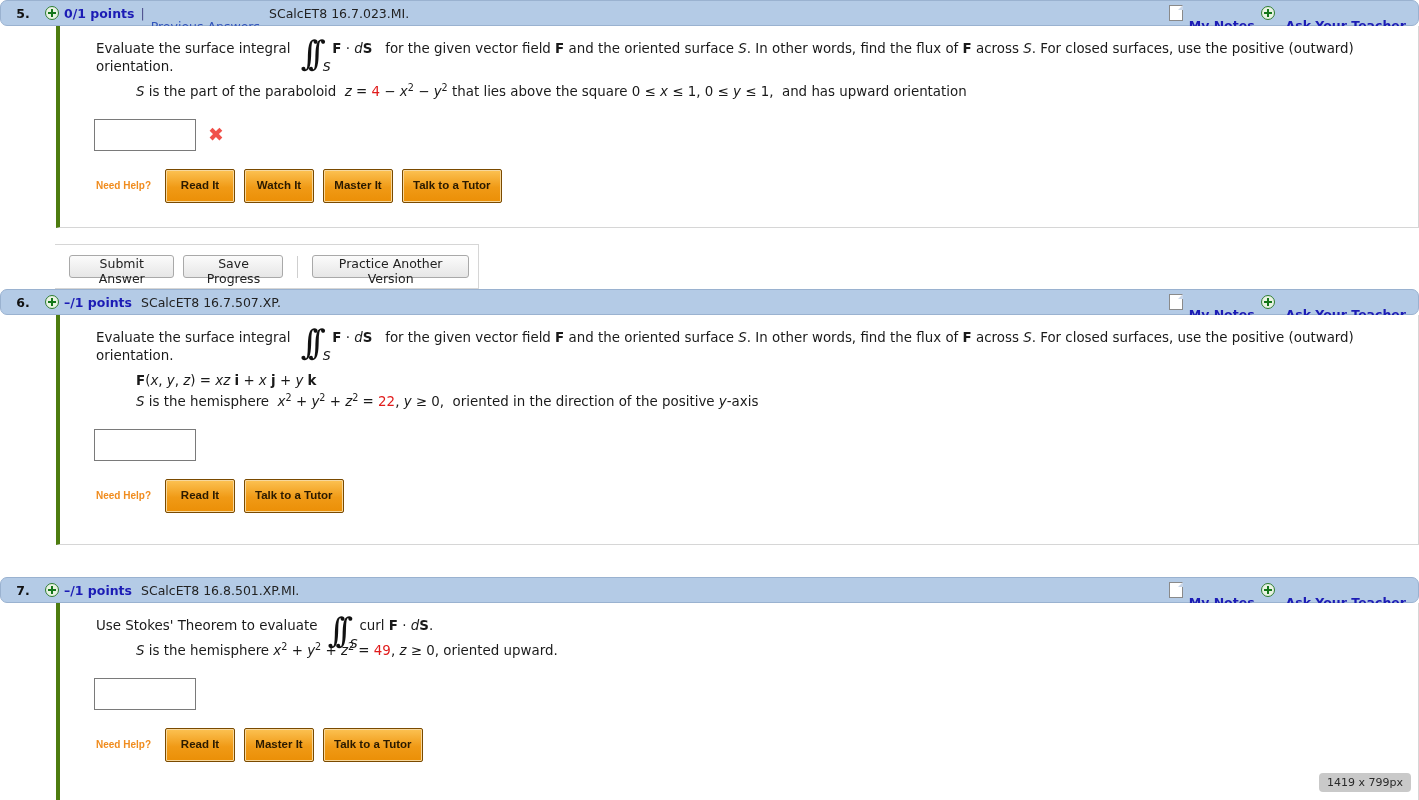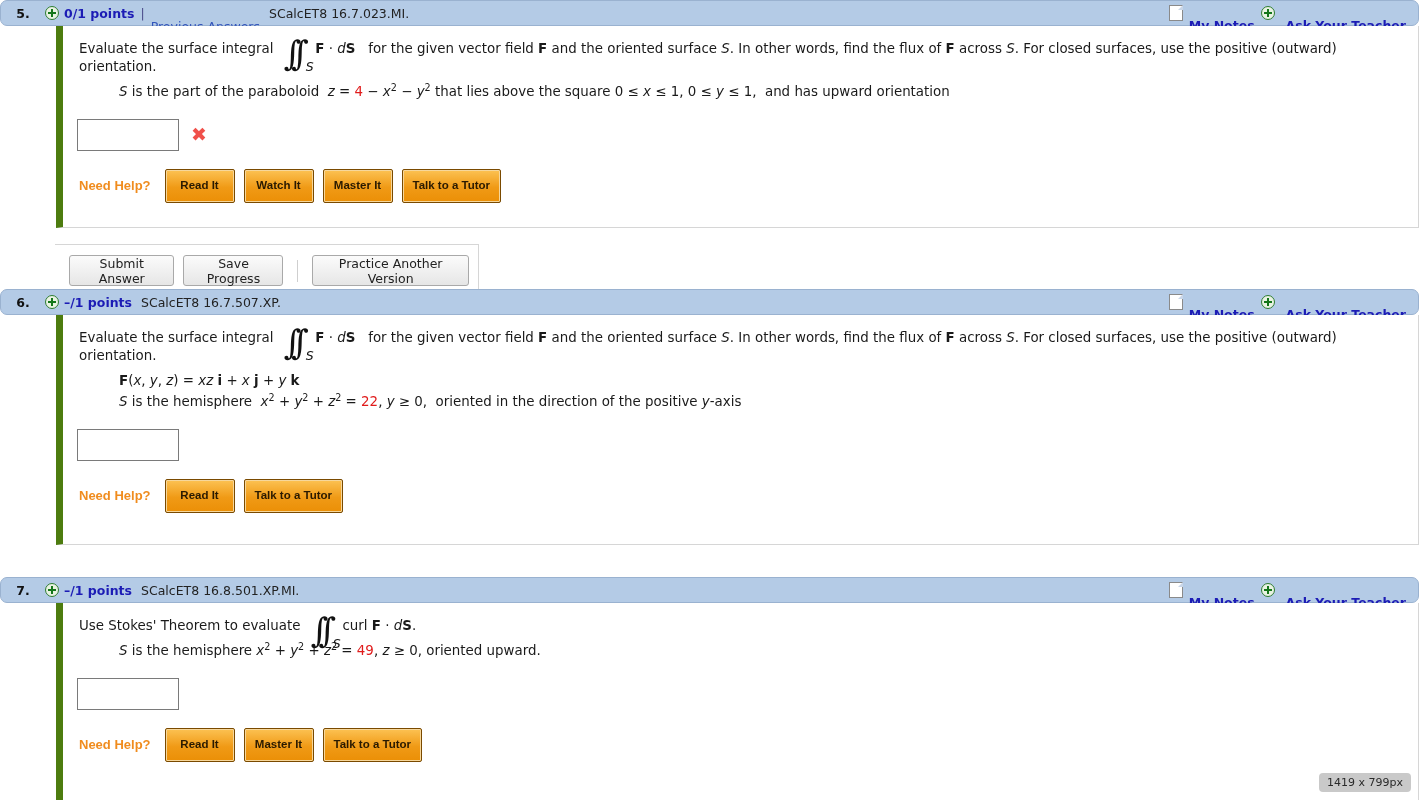--- a/index.html
+++ b/index.html
@@ -104,25 +104,26 @@
     font-size: 12.5px;
     text-decoration: none;
     white-space: nowrap;
     margin-top: 24px;
   }
 
   
   .qbody {
     position: relative;
     margin-left: 56px;
-    border-left: 7px solid #4d7c0f;
+    border-left: 4px solid #4d7c0f;
     border-right: 1px solid #d6d6d6;
     border-bottom: 1px solid #d6d6d6;
     box-sizing: border-box;
     background: #fff;
+    padding-left: 20px;
   }
 
   .prompt {
     padding: 14px 0 0 16px;
     font-size: 13.4px;
     line-height: 1.35;
     color: #1a1a1a;
   }
   .formula-block {
     padding: 6px 0 0 56px;
@@ -184,21 +185,21 @@
 
   
   .help-row {
     display: flex;
     align-items: center;
     padding: 18px 0 0 16px;
   }
   .need-help {
     color: #f08c1e;
     font-weight: bold;
-    font-size: 13px;
+    font-size: 10px;
     margin-right: 14px;
     font-family: "Liberation Sans", sans-serif;
   }
   .obtn {
     height: 34px;
     min-width: 70px;
     padding: 0 10px;
     margin-right: 9px;
     border: 1px solid #7a4a00;
     border-radius: 2px;
@@ -220,21 +221,21 @@
     width: 424px;
     border: 1px solid #d6d6d6;
     border-left: none;
     background: #fff;
     padding: 10px 0 10px 14px;
     display: flex;
     align-items: center;
     box-sizing: border-box;
   }
   .gbtn {
-    height: 31px;
+    height: 23px;
     padding: 0 11px;
     margin-right: 9px;
     border: 1px solid #a9a9a9;
     border-radius: 3px;
     background: linear-gradient(#fbfbfb, #e6e6e6);
     color: #222;
     font-size: 12.5px;
     font-family: "DejaVu Sans", sans-serif;
     cursor: pointer;
     box-sizing: border-box;

